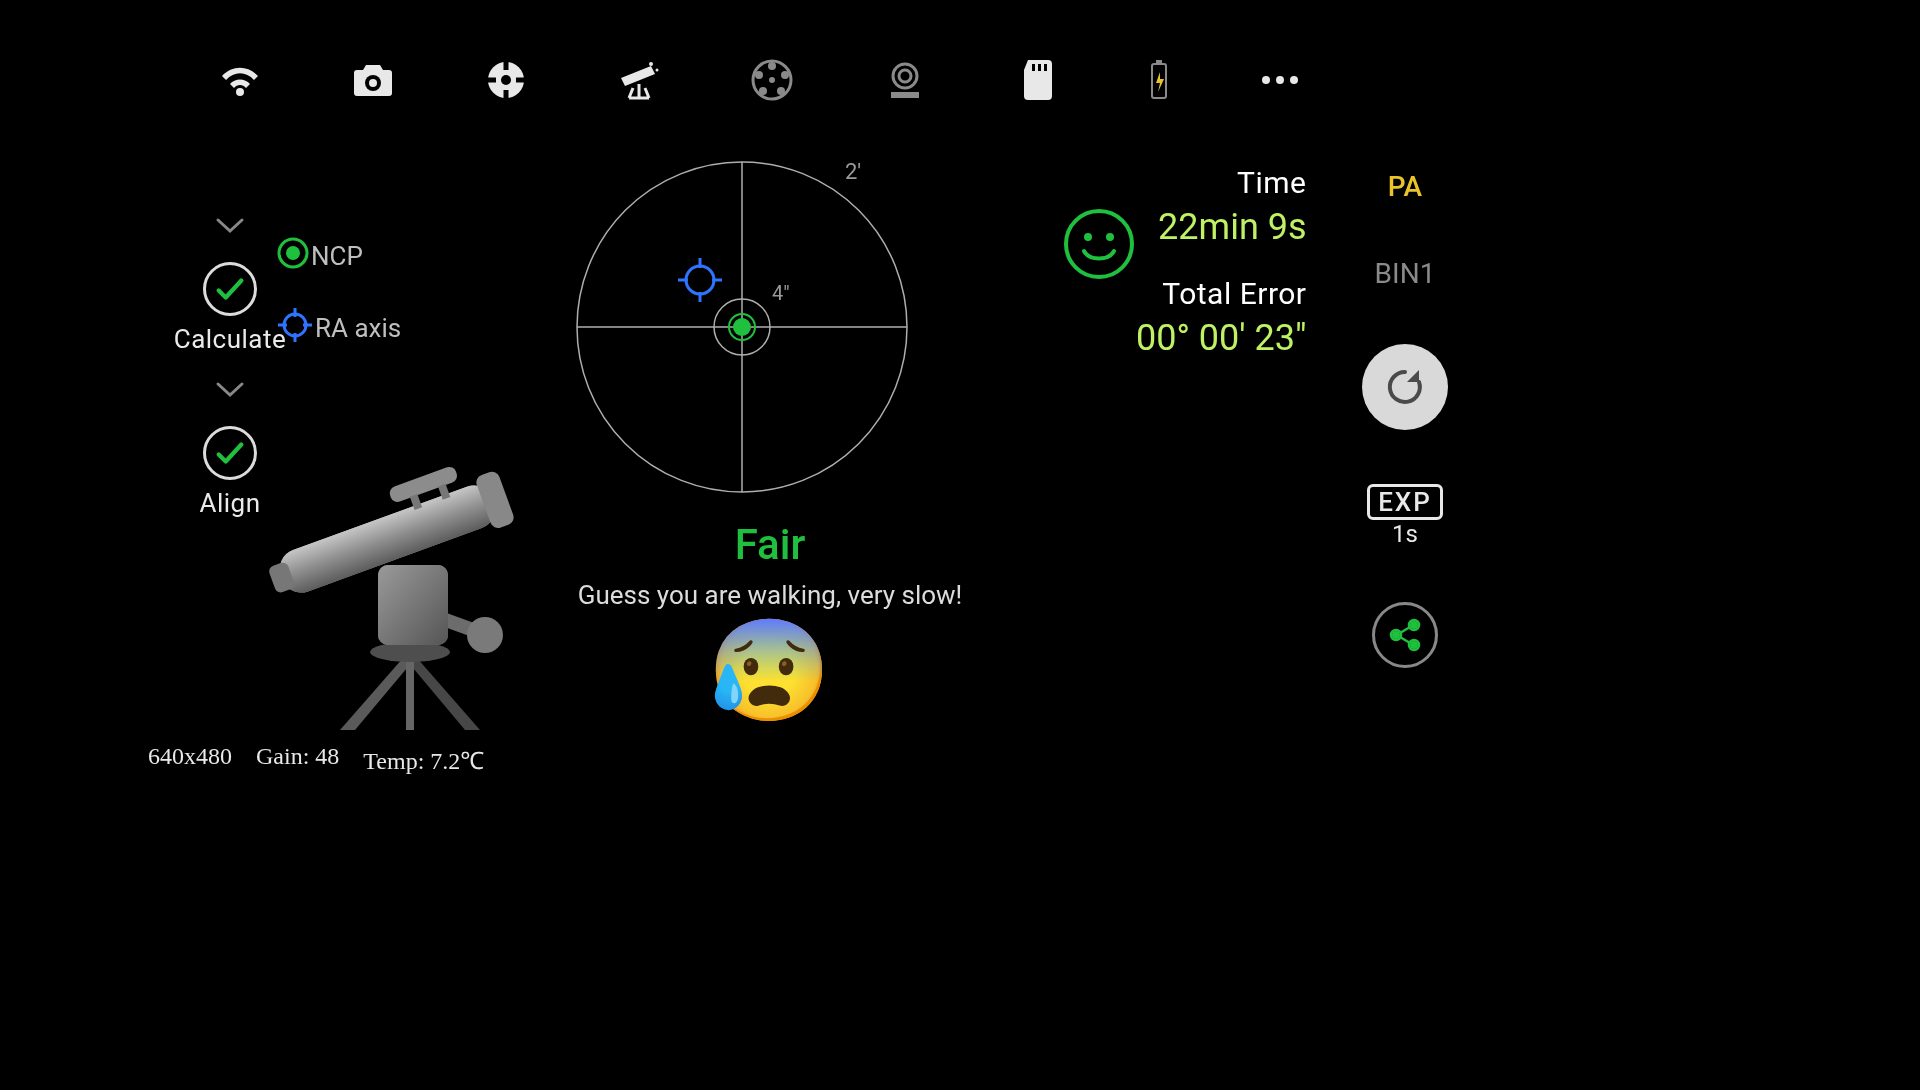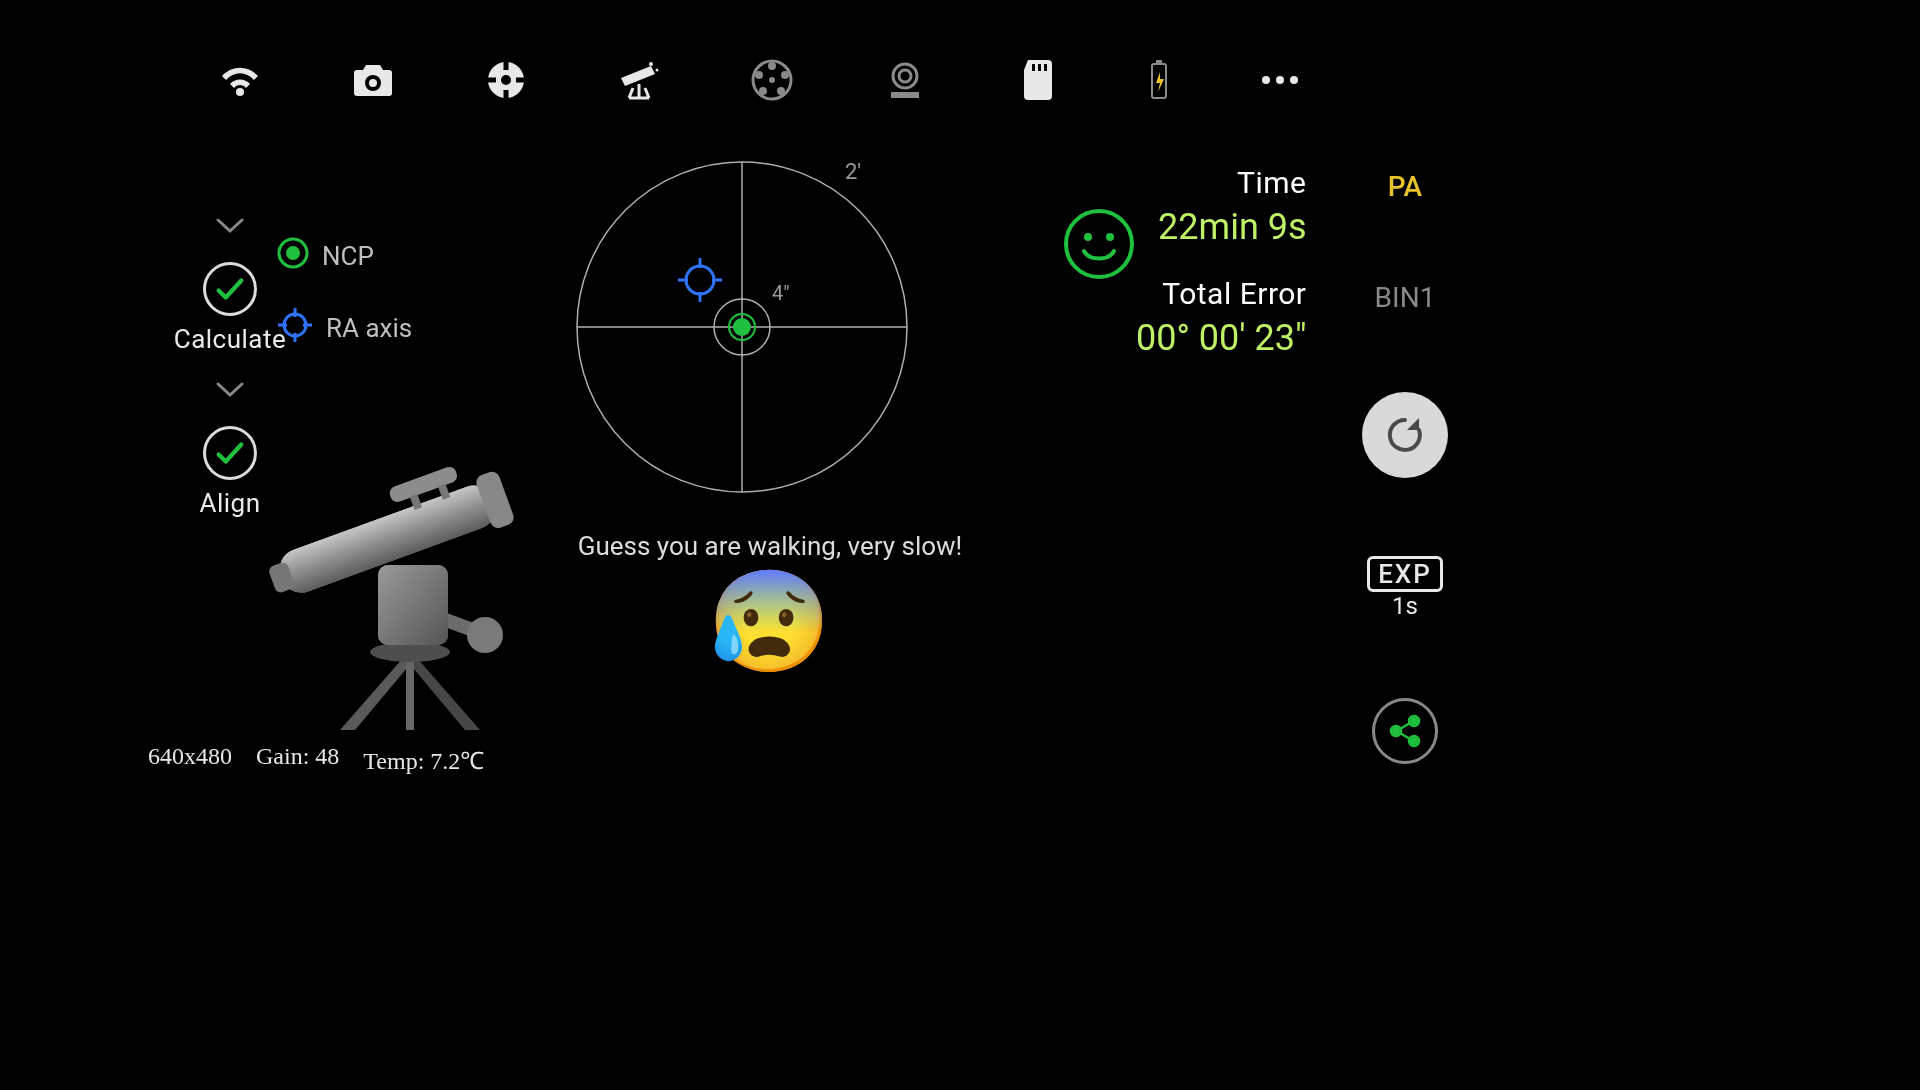--- a/index.html
+++ b/index.html
@@ -60,21 +60,21 @@
     width: 30px; height: 20px;
   }
   
   .legend {
     position: absolute;
     left: 275px;
     top: 235px;
     display: flex; flex-direction: column; gap: 28px;
   }
   .legend-row {
-    display: flex; align-items: center; gap: 11px;
+    display: flex; align-items: center; gap: 0;
     font-size: 26px; color: #bfbfbf;
   }
   
   .telescope {
     position: absolute;
     left: 260px;
     top: 400px;
     width: 300px;
     height: 330px;
   }
@@ -147,21 +147,21 @@
   .value-green { font-size: 36px; color: #bef264; margin-top: 6px; margin-bottom: 28px; }
   
   .side-col {
     position: absolute;
     right: 55px;
     top: 170px;
     width: 120px;
     display: flex;
     flex-direction: column;
     align-items: center;
-    gap: 78px;
+    gap: 54px;
   }
   .side-pa {
     font-size: 28px;
     color: #e9c32a;
     font-weight: 500;
   }
   .side-bin {
     font-size: 28px;
     color: #8a8a8a;
   }
@@ -391,20 +391,21 @@
     <g transform="translate(140,135)">
       <circle cx="0" cy="0" r="14" fill="none" stroke="#2f74ff" stroke-width="3"></circle>
       <path d="M0 -22v10M0 12v10M-22 0h10M12 0h10" stroke="#2f74ff" stroke-width="3"></path>
     </g>
   </svg>
   <div class="ring-label-2">2'</div>
   <div class="ring-label-4">4"</div>
 </div>
 
 <div class="rating">
+  <div class="rating-title">Fair</div>
   <div class="rating-sub">Guess you are walking, very slow!</div>
   <div class="rating-emoji">😰</div>
 </div>
 
 <div class="right-info">
   <div class="smile">
     <svg viewBox="0 0 74 74">
         <circle cx="37" cy="37" r="33" fill="none" stroke="#1fc03e" stroke-width="4"></circle>
         <circle cx="26" cy="30" r="4" fill="#1fc03e"></circle>
         <circle cx="48" cy="30" r="4" fill="#1fc03e"></circle>

